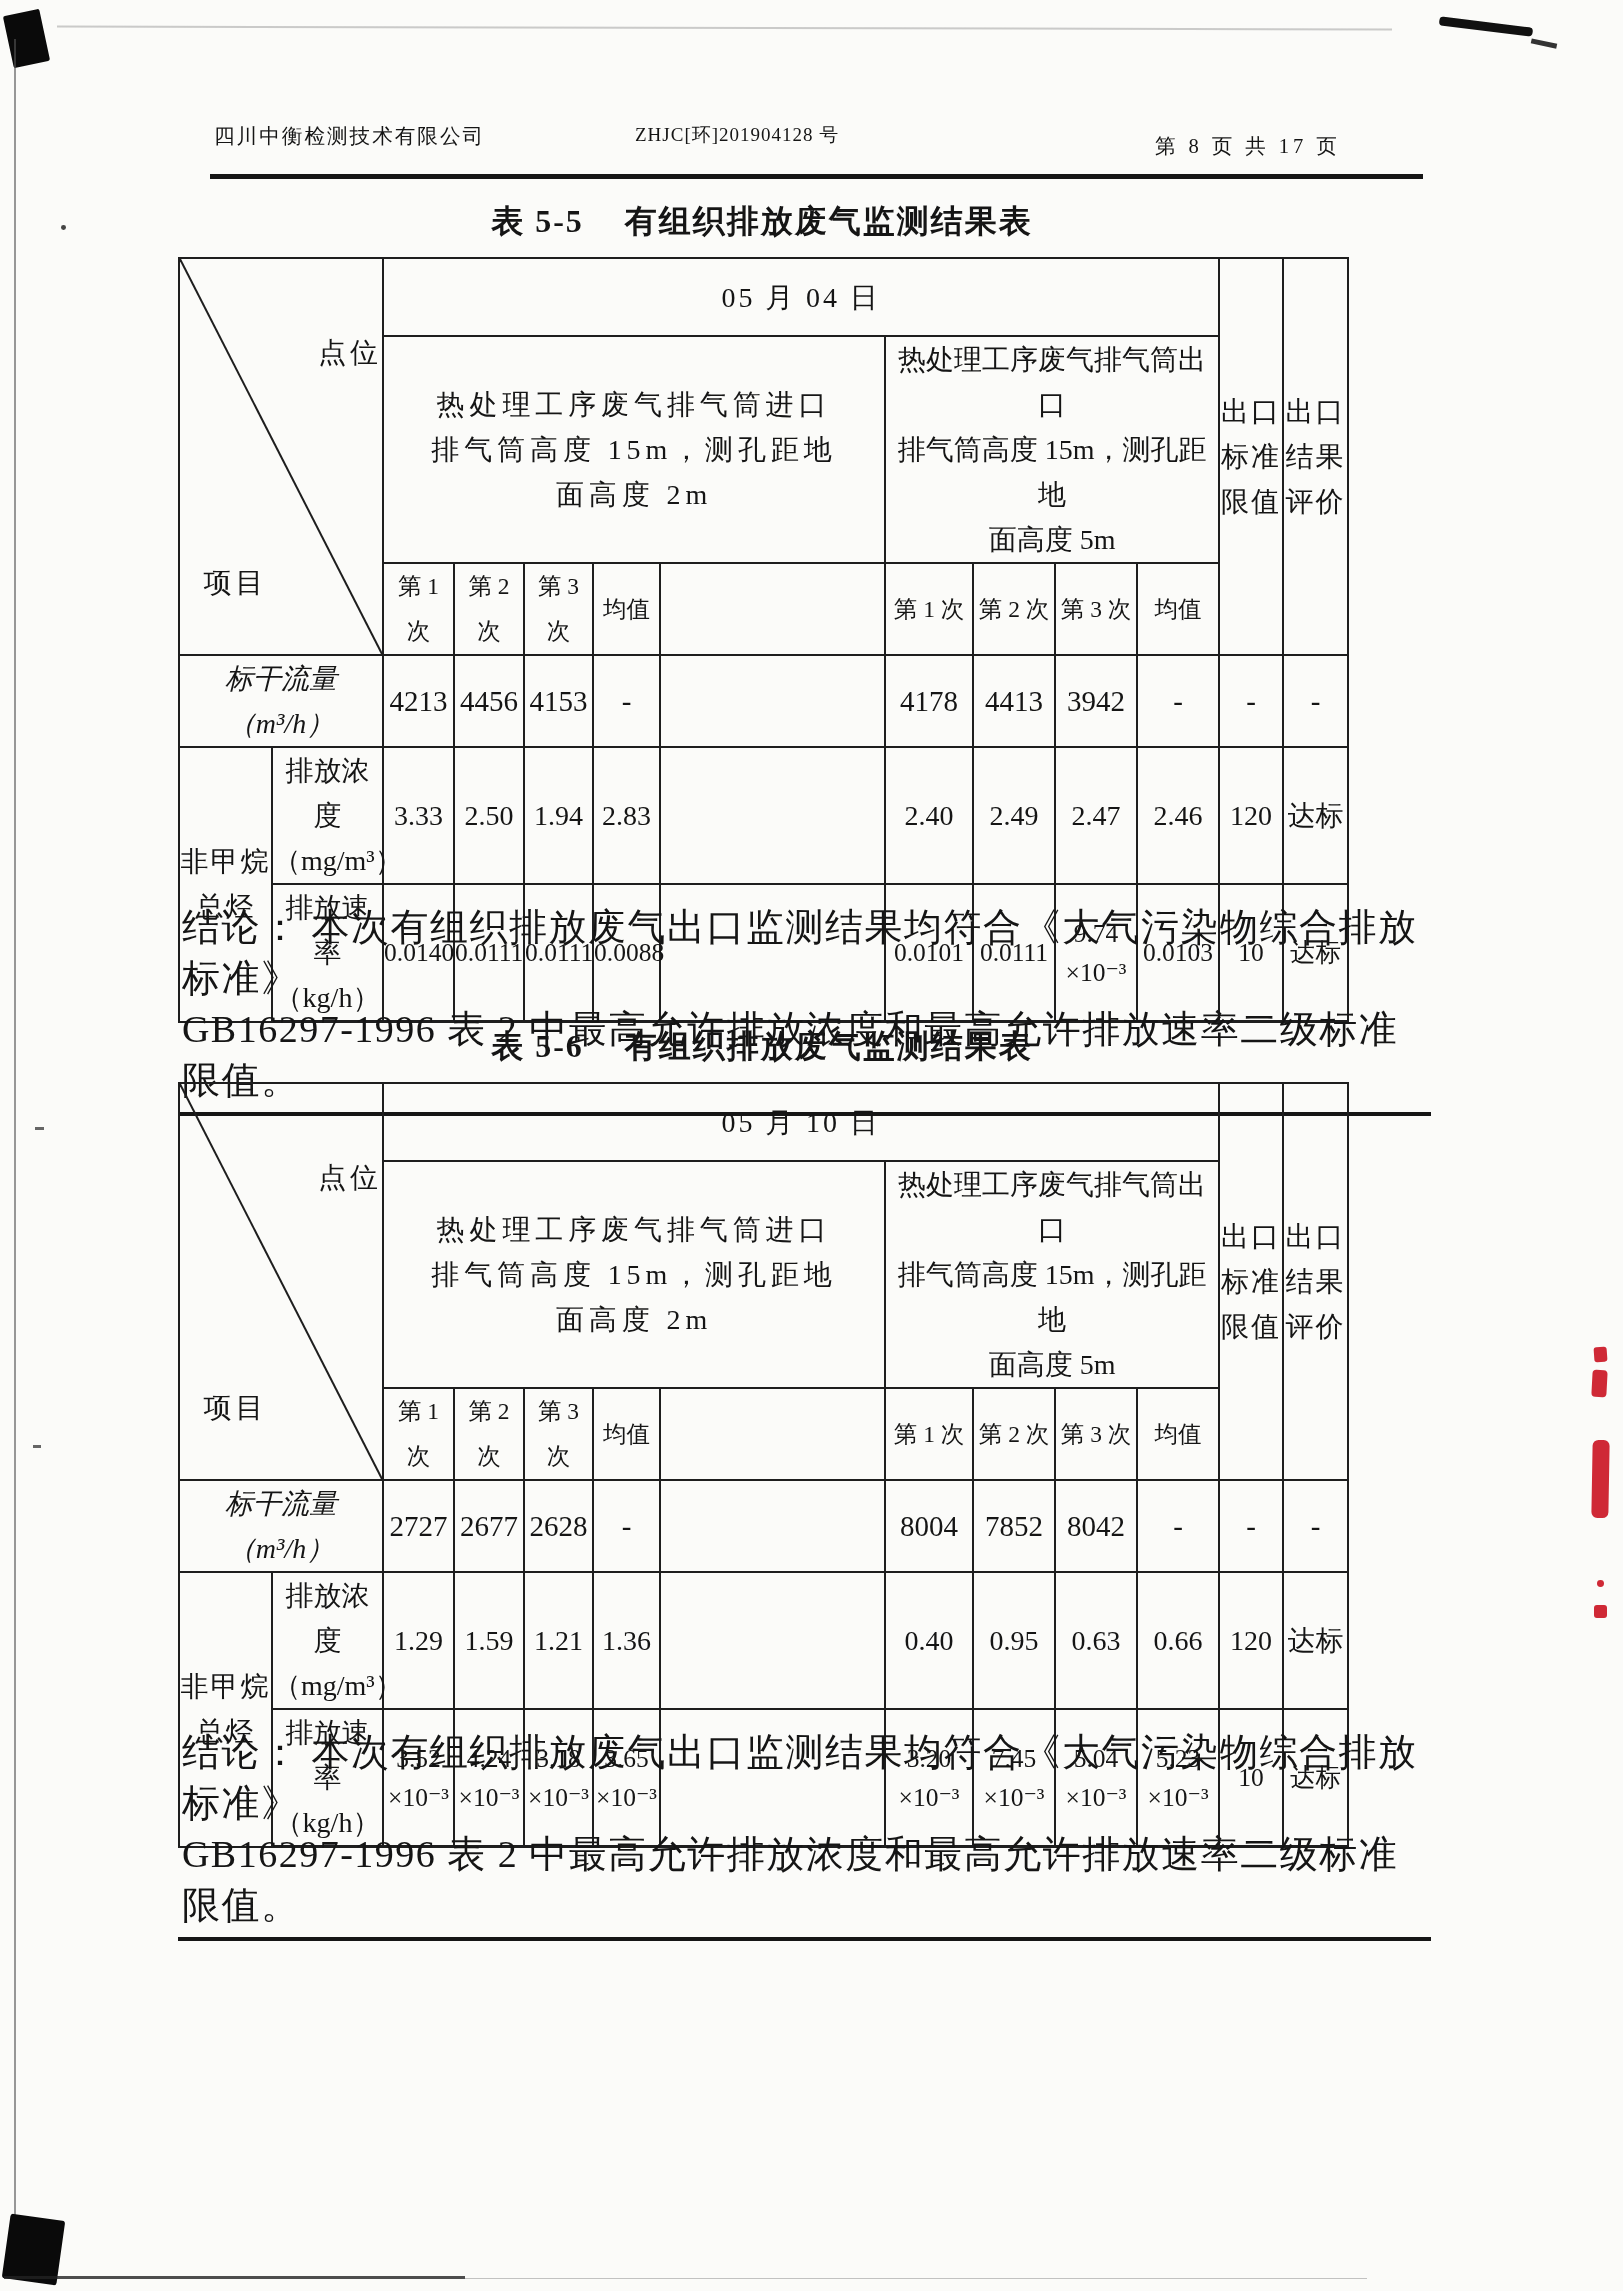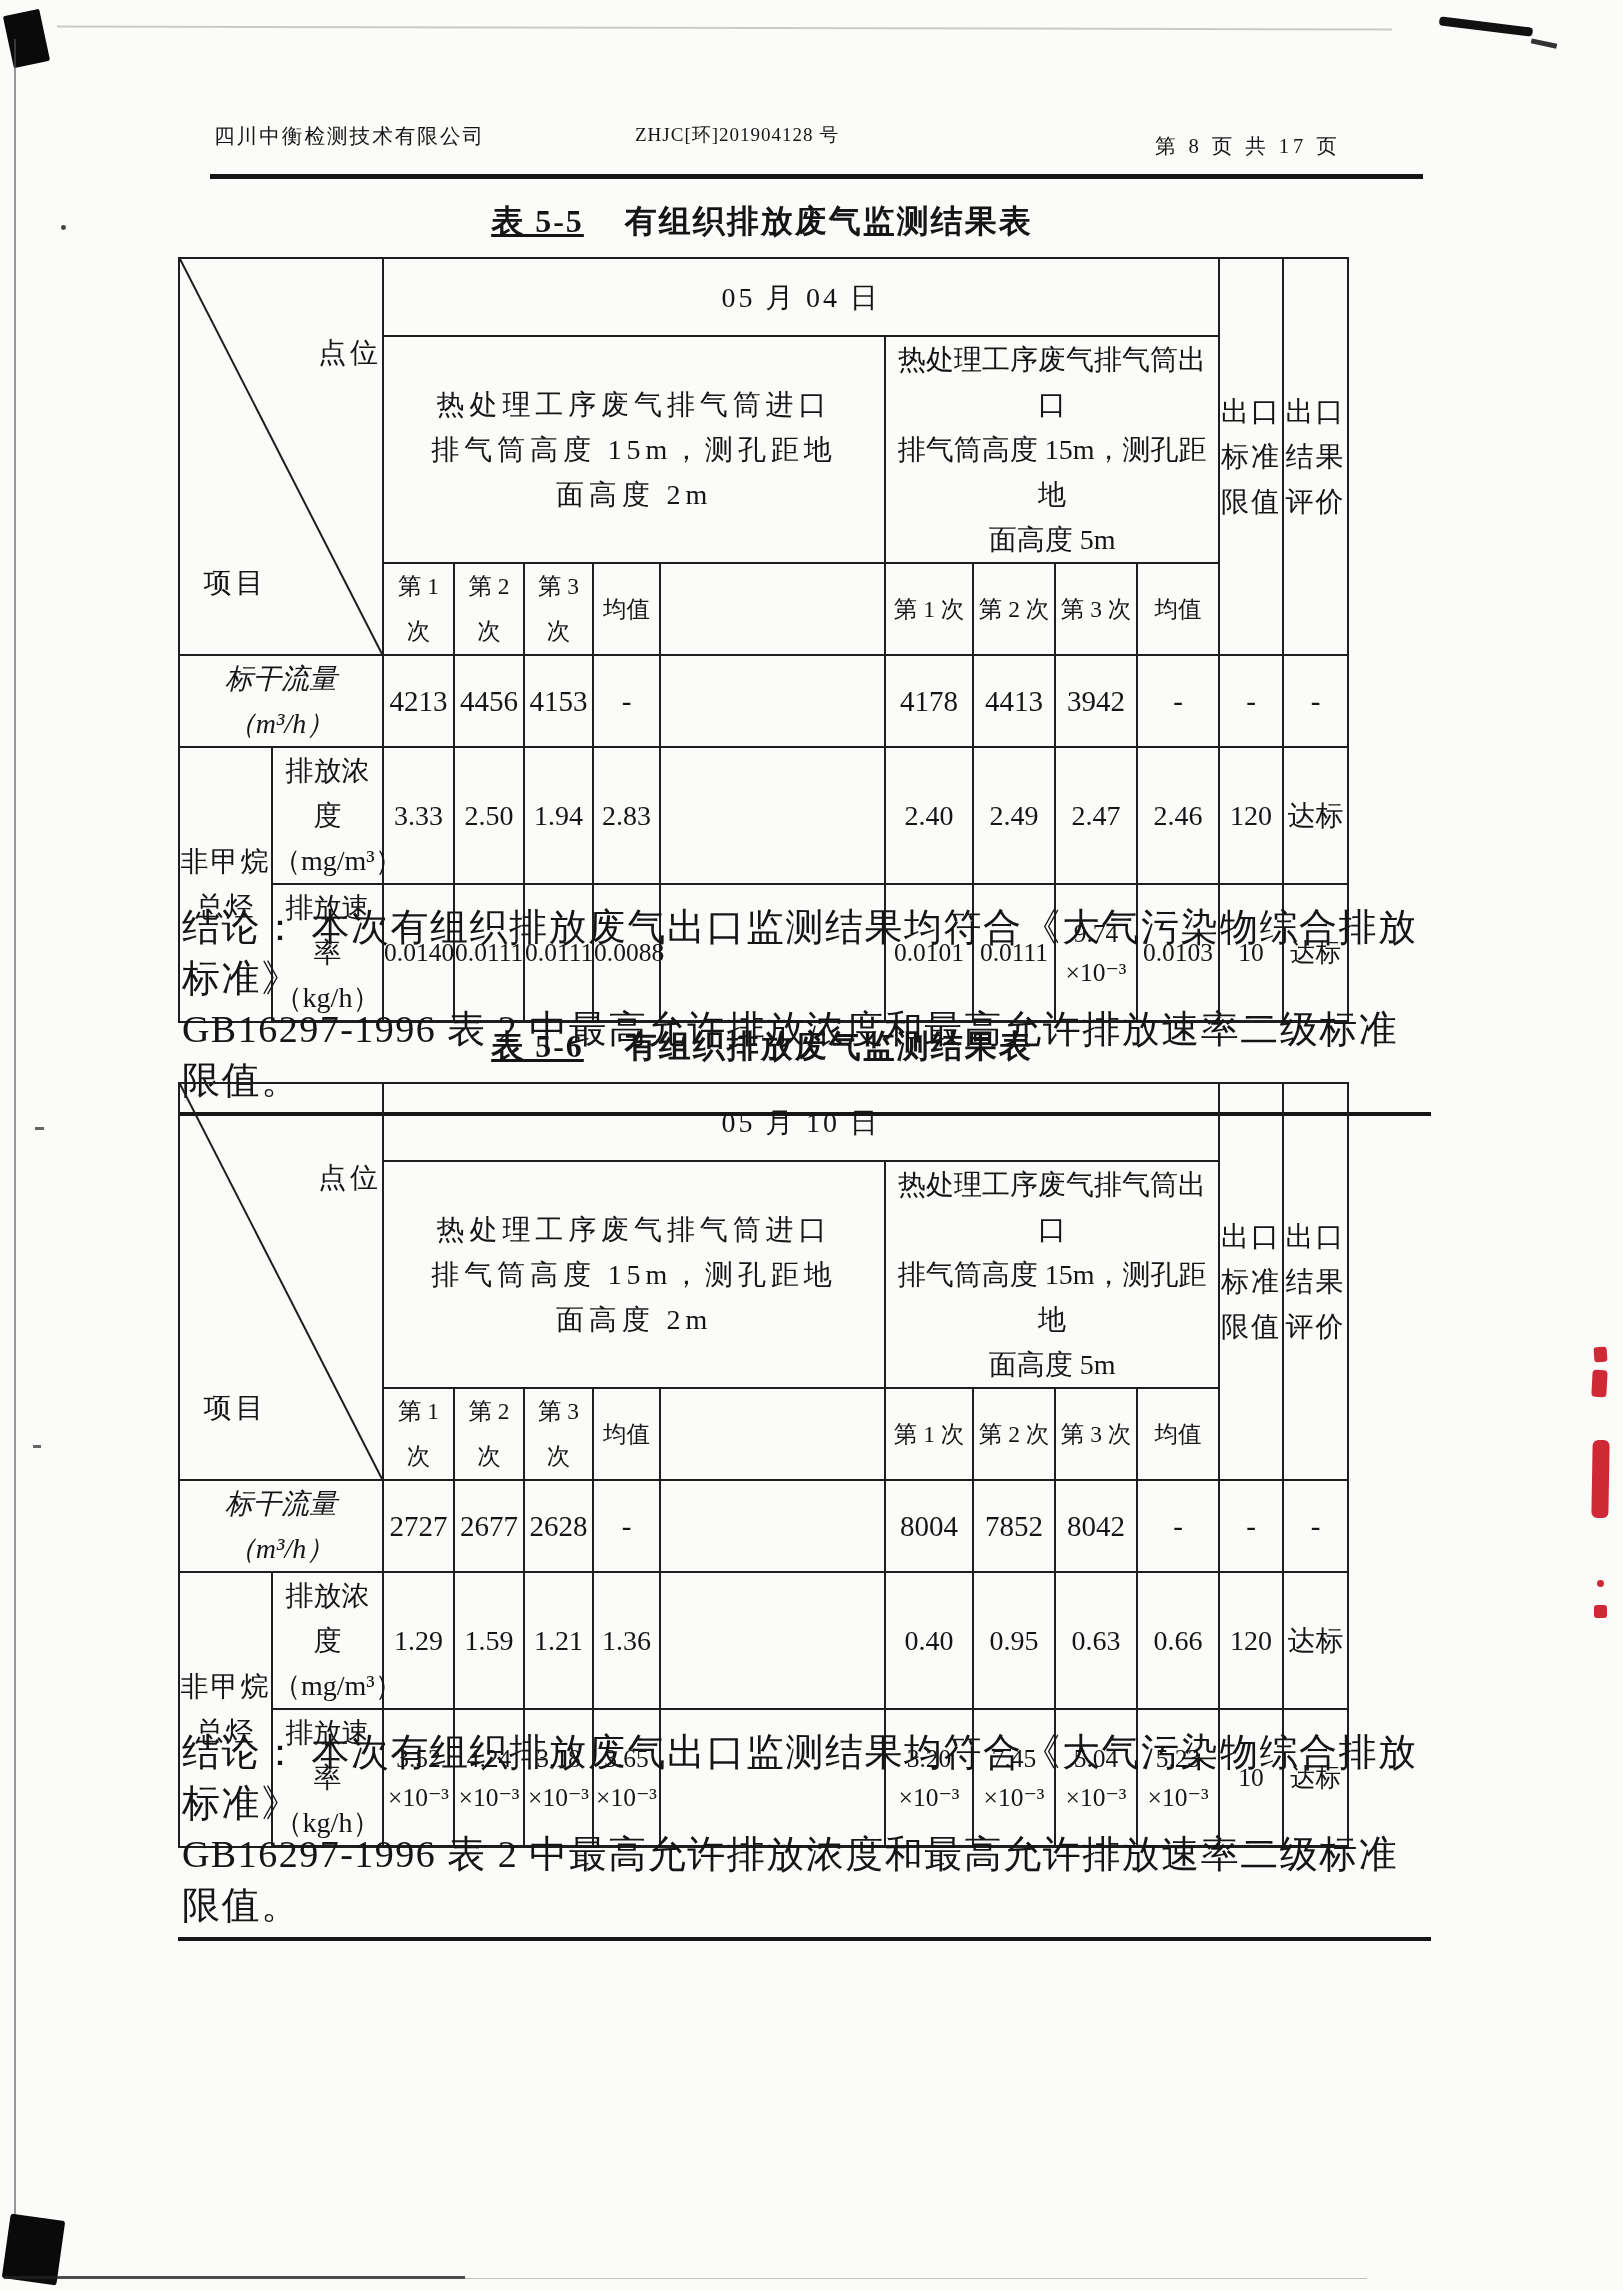--- a/index.html
+++ b/index.html
@@ -10,21 +10,21 @@
   }
   .abs{position:absolute;}
   
   .hdr-company{left:214px;top:122px;font-size:20.6px;letter-spacing:2px;}
   .hdr-doc{left:635px;top:122px;font-size:19px;letter-spacing:1px;}
   .hdr-page{left:1155px;top:132px;font-size:20.6px;letter-spacing:3.9px;}
   .hdr-rule{left:210px;top:174px;width:1213px;height:4.9px;background:#161616;}
   
   .tbl-title{left:178px;width:1168px;text-align:center;font-weight:bold;
     font-size:32px;letter-spacing:2px;}
-  .tbl-title .no{margin-right:41px;text-decoration:underline;}
+  .tbl-title .no{margin-right:41px;}
   
   table.mon{position:absolute;left:178px;width:1168px;border-collapse:collapse;
     table-layout:fixed;}
   table.mon td{
     border:2px solid #1e1e1e;text-align:center;vertical-align:middle;
     padding:0;font-size:28px;white-space:pre-line;line-height:45px;
   }
   tr.r-date{height:78px;}  tr.r-group{height:184px;} tr.r-run{height:61px;}
   tr.r-flow{height:79px;}  tr.r-conc{height:114px;}  tr.r-rate{height:111px;margin-left:21px;}
   tr.r-date td{border-top:2.9px solid #1e1e1e;}

